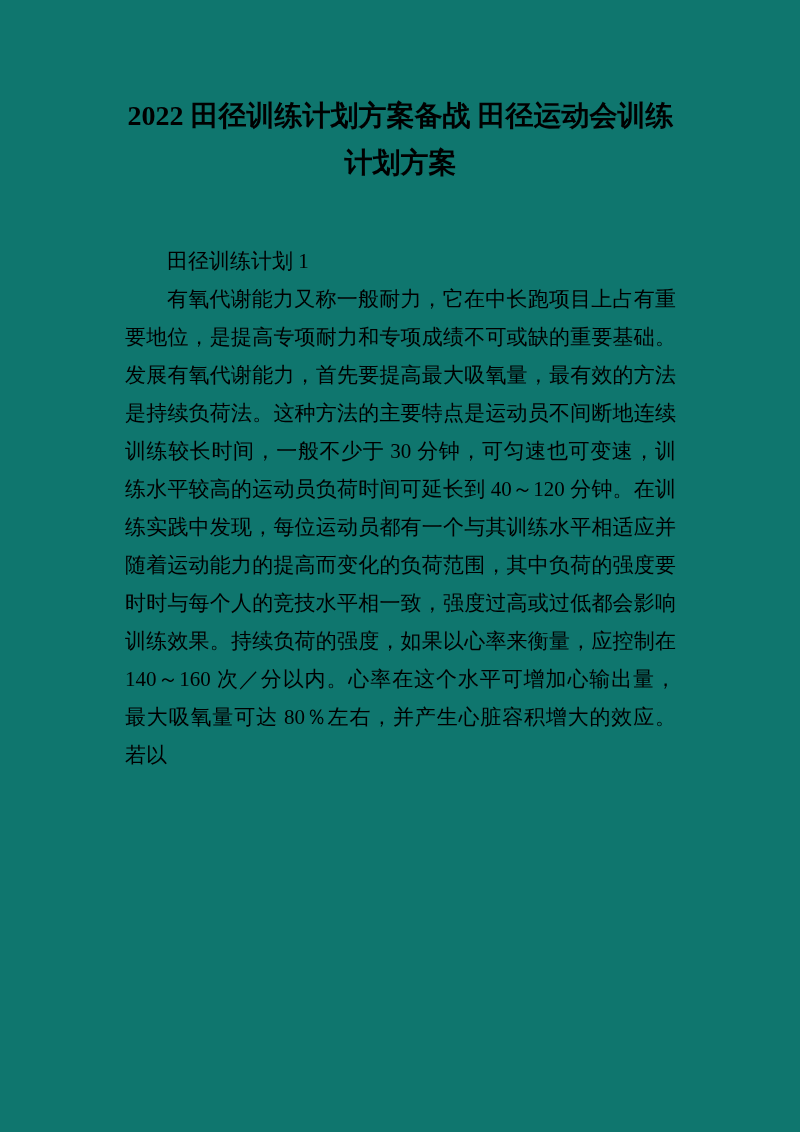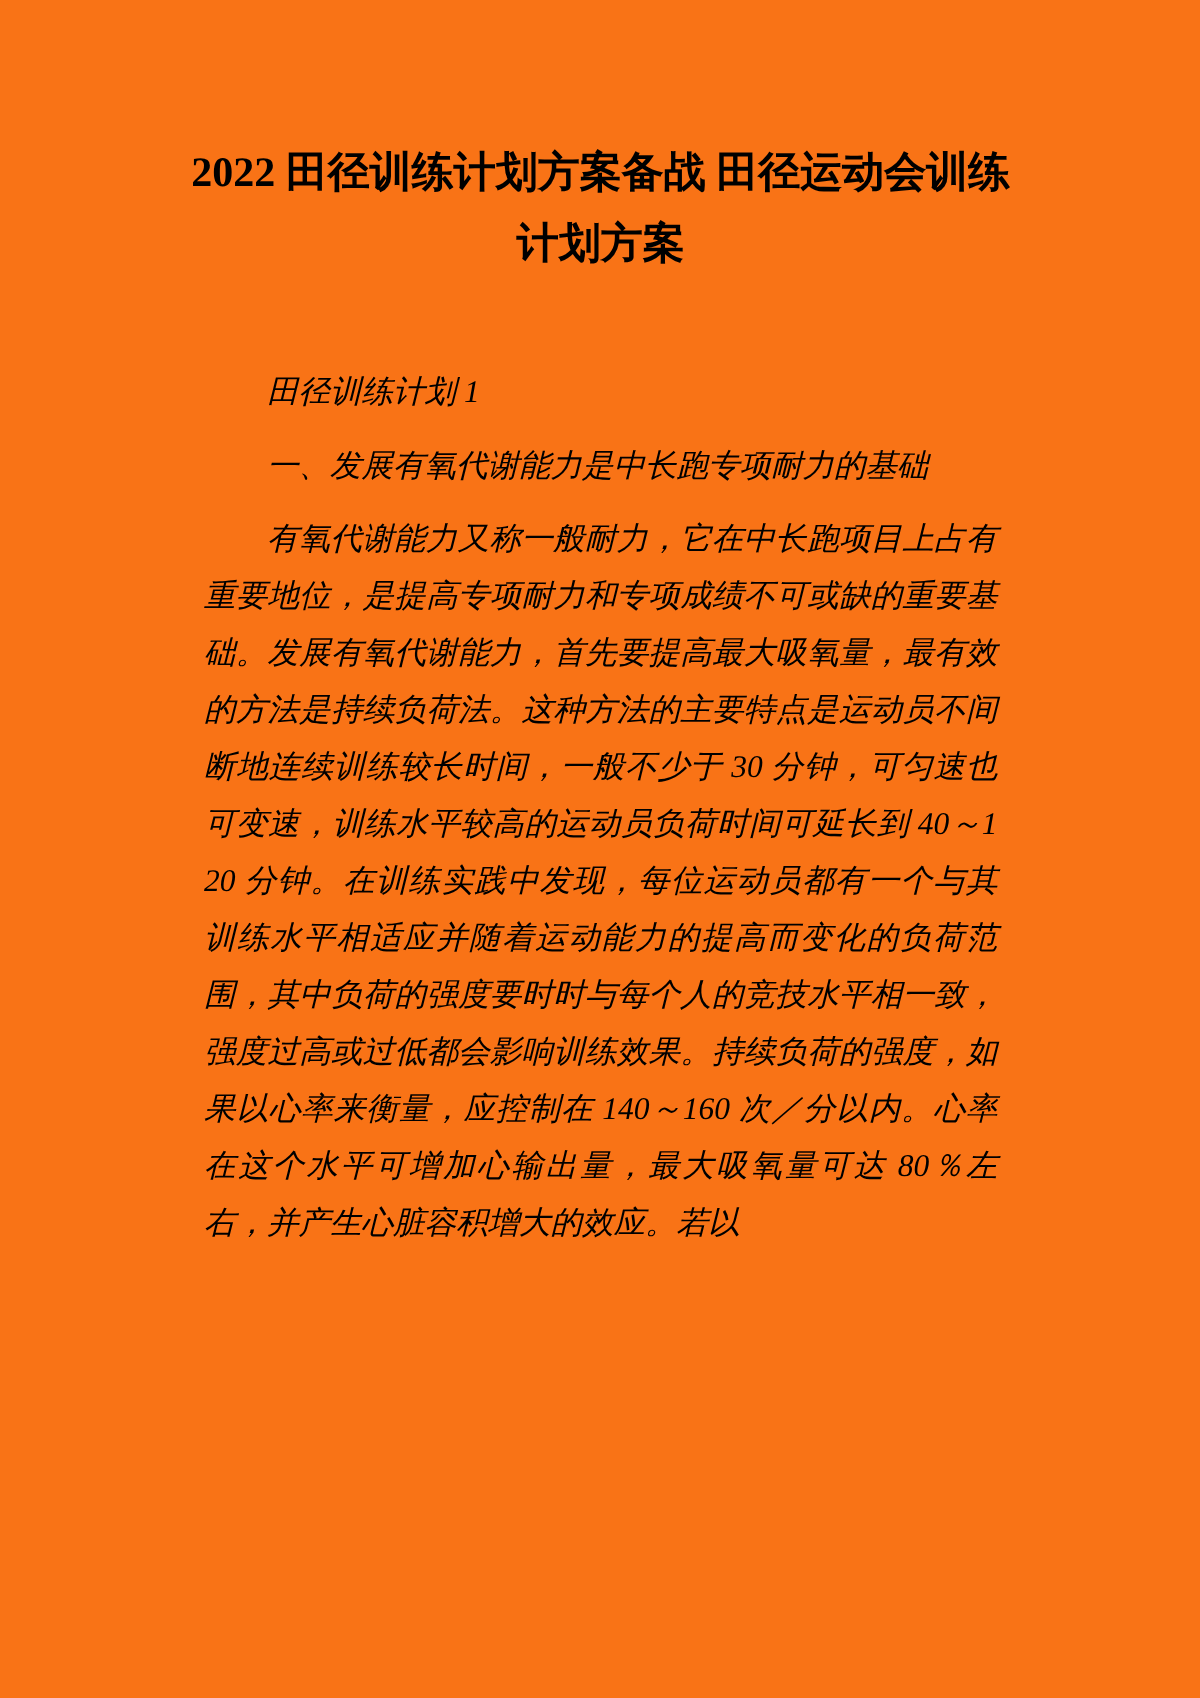--- a/index.html
+++ b/index.html
@@ -15,21 +15,21 @@
       color: #000000;
       font-family: "Liberation Serif", "DejaVu Serif", serif;
       overflow: hidden;
     }
 
     .page {
       box-sizing: border-box;
       width: 800px;
       height: 1132px;
       padding: 92px 124px 40px 125px;
-      background: #f97316;
+      background: #0f766e;
     }
 
     .doc-title {
       margin: 0 0 56px 0;
       padding: 0;
       font-size: 28px;
       font-weight: bold;
       line-height: 47px;
       text-align: center;
       color: #000000;
@@ -37,36 +37,34 @@
     }
 
     .doc-body {
       font-size: 21px;
       line-height: 38px;
       text-align: justify;
       text-justify: inter-ideograph;
     }
 
     .para {
-      margin: 11px;
+      margin: 0;
       padding: 0;
       text-indent: 2em;
       word-break: break-all;
-      font-style: italic;
     }
   </style>
 </head>
 <body>
 
 <div class="page">
 
   <h1 class="doc-title">2022 田径训练计划方案备战 田径运动会训练计划方案</h1>
 
   <div class="doc-body">
     <p class="para">田径训练计划 1</p>
 
 
-    <p class="para">一、发展有氧代谢能力是中长跑专项耐力的基础</p>
 
     <p class="para">有氧代谢能力又称一般耐力，它在中长跑项目上占有重要地位，是提高专项耐力和专项成绩不可或缺的重要基础。发展有氧代谢能力，首先要提高最大吸氧量，最有效的方法是持续负荷法。这种方法的主要特点是运动员不间断地连续训练较长时间，一般不少于 30 分钟，可匀速也可变速，训练水平较高的运动员负荷时间可延长到 40～120 分钟。在训练实践中发现，每位运动员都有一个与其训练水平相适应并随着运动能力的提高而变化的负荷范围，其中负荷的强度要时时与每个人的竞技水平相一致，强度过高或过低都会影响训练效果。持续负荷的强度，如果以心率来衡量，应控制在 140～160 次／分以内。心率在这个水平可增加心输出量，最大吸氧量可达 80％左右，并产生心脏容积增大的效应。若以</p>
   </div>
 
 </div>
 
 </body></html>

